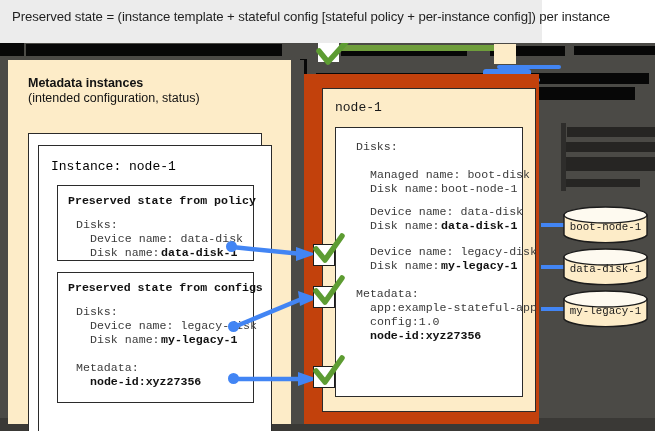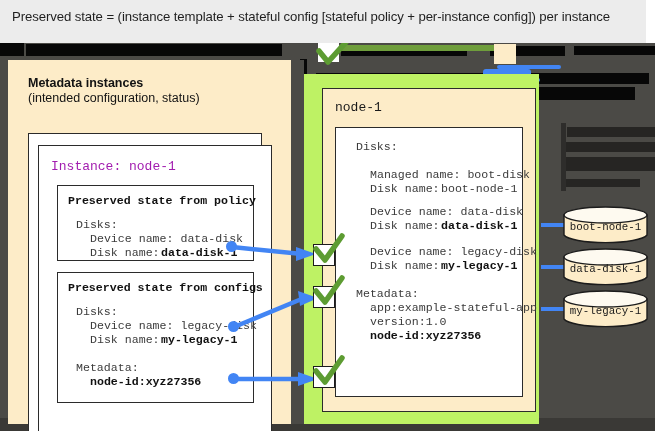--- a/index.html
+++ b/index.html
@@ -6,21 +6,21 @@
   body{
     width:655px;height:431px;overflow:hidden;
     background:#ffffff;
     font-family:"Liberation Sans", sans-serif;
     position:relative;
   }
   #root{position:relative;width:655px;height:431px;overflow:hidden;}
 
   
   .caption-bar{
-    position:absolute;left:0;top:0;width:646px;height:43px;
+    position:absolute;left:0;top:0;width:542px;height:43px;
     background:#ececec;
     border-bottom:1px solid #a3a3a3;
   }
   .caption-text{
     position:absolute;left:12px;top:9px;
     font-size:13.2px;color:#1f1f1f;letter-spacing:-0.1px;
     white-space:nowrap;
     font-family:"Liberation Sans", sans-serif;
   }
 
@@ -64,21 +64,21 @@
     position:absolute;left:20px;top:73px;width:232px;height:300px;
     background:#ffffff;border:1px solid #2b2b2b;
   }
   .inst-card-front{
     position:absolute;left:30px;top:85px;width:232px;height:296px;
     background:#ffffff;border:1px solid #2b2b2b;
   }
   .inst-title{
     position:absolute;left:12px;top:13px;
     font-family:"Liberation Mono", monospace;
-    font-size:13px;color:#a21caf;white-space:nowrap;
+    font-size:13px;color:#000000;white-space:nowrap;
   }
 
   .state-box{
     position:absolute;background:#ffffff;border:1px solid #2b2b2b;
   }
   .sb-title{
     position:absolute;left:10px;top:8px;
     font-family:"Liberation Mono", monospace;
     font-size:11.6px;font-weight:bold;color:#111;white-space:nowrap;
   }
@@ -86,21 +86,21 @@
     font-family:"Liberation Mono", monospace;
     font-size:11.6px;color:#3b3b3b;white-space:nowrap;
     position:absolute;
     padding-left:8px;
   }
   .mono.b{font-weight:bold;color:#111;}
 
   
   .right-panel{
     position:absolute;left:304px;top:31px;width:235px;height:350px;
-    background:#bef264;
+    background:#c2410c;
   }
   .node-card{
     position:absolute;left:18px;top:14px;width:212px;height:322px;
     background:#fdecc8;border:1px solid #2b2b2b;
   }
   .node-title{
     position:absolute;left:12px;top:11px;
     font-family:"Liberation Mono", monospace;
     font-size:13px;color:#1a1a1a;white-space:nowrap;
   }
@@ -226,21 +226,21 @@
           <div class="mono" style="left:26px;top:77px;">Device name: data-disk</div>
           <div class="mono" style="left:26px;top:91px;">Disk name: </div>
           <div class="mono b" style="left:97px;top:91px;">data-disk-1</div>
 
           <div class="mono" style="left:26px;top:117px;">Device name: legacy-disk</div>
           <div class="mono" style="left:26px;top:131px;">Disk name: </div>
           <div class="mono b" style="left:97px;top:131px;">my-legacy-1</div>
 
           <div class="mono" style="left:12px;top:159px;">Metadata:</div>
           <div class="mono" style="left:26px;top:173px;">app:example-stateful-app</div>
-          <div class="mono" style="left:26px;top:187px;">version:1.0</div>
+          <div class="mono" style="left:26px;top:187px;">config:1.0</div>
           <div class="mono b" style="left:26px;top:201px;">node-id:xyz27356</div>
         </div>
       </div>
     </div>
 
     <div class="dot" style="left:226px;top:198px;"></div>
     <svg class="conn" style="left:228px;top:190px;" width="96" height="32">
       <path d="M4 14 L74 21" stroke="#4285f4" stroke-width="4.5" fill="none"></path>
       <path d="M68 14 L88 21 L68 28 Z" fill="#4285f4"></path>
     </svg>

